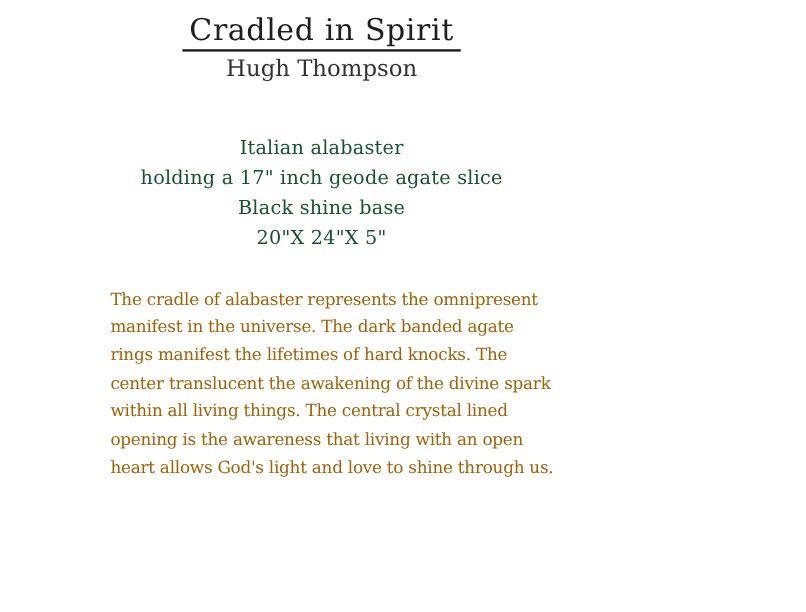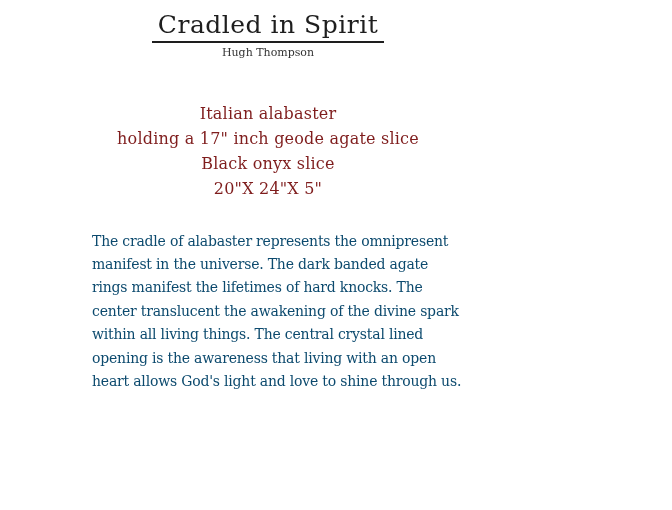--- a/index.html
+++ b/index.html
@@ -35,57 +35,57 @@
     padding: 0 6px 2px 6px;
     line-height: 1.1;
   }
   .byline {
     margin-top: 7px;
     font-size: 15px;
     color: #333333;
   }
   .author {
     margin-top: 3px;
-    font-size: 11px;
+    font-size: 19px;
     color: #333333;
   }
   .details {
     margin-top: 42px;
     font-size: 16px;
     line-height: 25px;
-    color: #7f1d1d;
+    color: #14532d;
     letter-spacing: 0.2px;
   }
   .description {
     margin: 29px auto 0 auto;
     width: 352px;
     text-align: left;
     font-size: 14px;
     line-height: 23.4px;
     letter-spacing: -0.2px;
-    color: #0c4a6e;
+    color: #a16207;
     white-space: nowrap;
   }
 </style>
 </head>
 <body>
 
 <div class="page">
 
   <div class="title-wrap">
     <h1 class="title">Cradled in Spirit</h1>
   </div>
 
 
   <div class="author">Hugh Thompson</div>
 
   <div class="details">
     <div>Italian alabaster</div>
     <div>holding a 17" inch geode agate slice</div>
-    <div>Black onyx slice</div>
+    <div>Black shine base</div>
     <div>20"X 24"X 5"</div>
   </div>
 
   <div class="description">
     <div>The cradle of alabaster represents the omnipresent</div>
     <div>manifest in the universe. The dark banded agate</div>
     <div>rings manifest the lifetimes of hard knocks. The</div>
     <div>center translucent the awakening of the divine spark</div>
     <div>within all living things. The central crystal lined</div>
     <div>opening is the awareness that living with an open</div>

